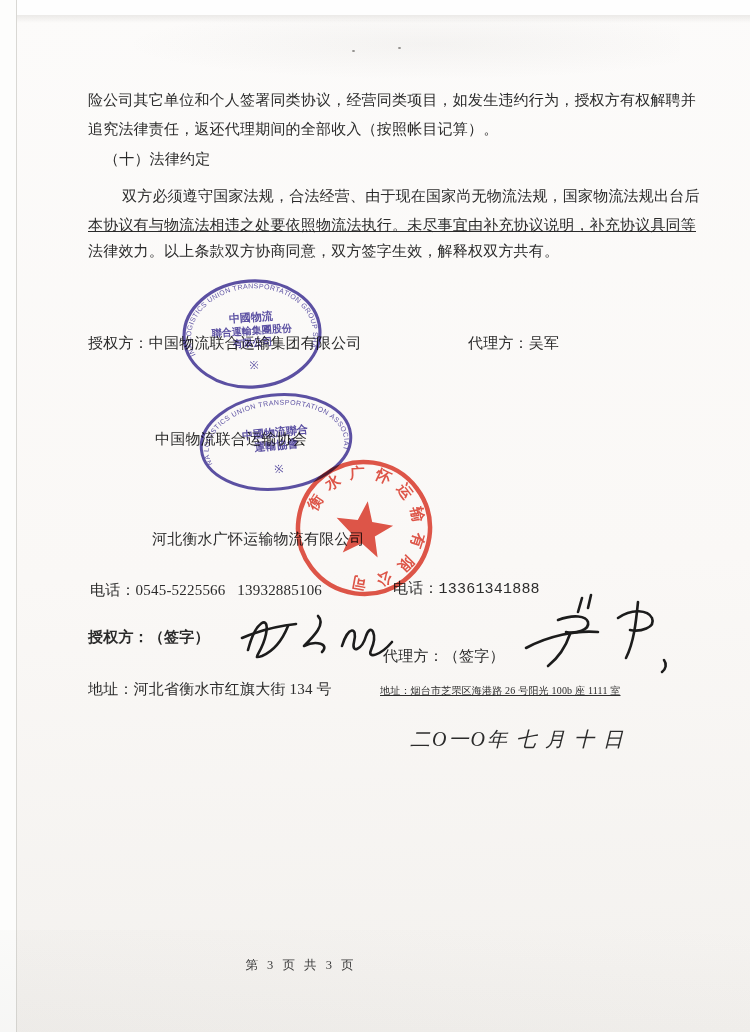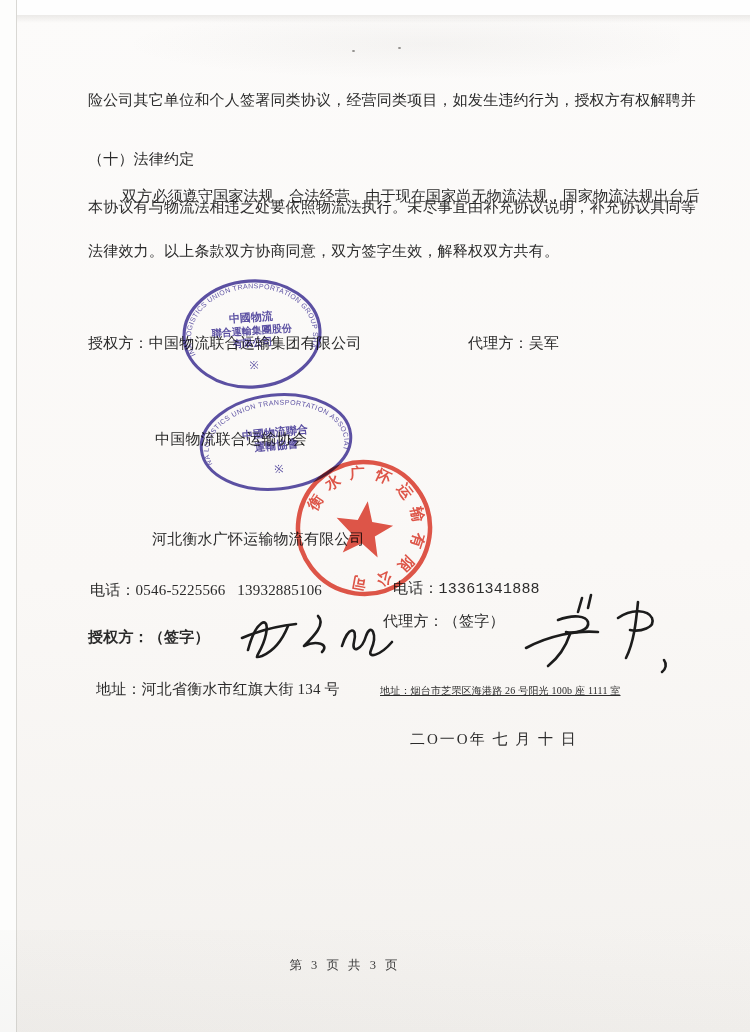--- a/index.html
+++ b/index.html
@@ -16,58 +16,59 @@
     border-right:1px solid rgba(150,145,138,.35);}
   .crease1{position:absolute;left:120px;top:20px;width:560px;height:60px;pointer-events:none;
     background:radial-gradient(ellipse at 55% 40%,rgba(120,115,108,.06),rgba(120,115,108,0) 70%);}
   .crease2{position:absolute;left:0px;top:930px;width:750px;height:102px;pointer-events:none;
     background:linear-gradient(185deg,rgba(120,115,108,0),rgba(120,115,108,.05));}
   .speck{position:absolute;width:3px;height:2px;background:rgba(60,58,55,.55);border-radius:50%;}
 
   .tline{position:absolute;font-size:15px;line-height:20px;white-space:pre;letter-spacing:.2px;}
   .small{font-size:10px;text-decoration:underline;}
   .footer{position:absolute;left:0;top:957px;width:602px;text-align:center;
-    font-size:12.5px;letter-spacing:3px;color:#3a3a3a;padding-left:44px;}
-  .date{font-size:15px;letter-spacing:2px;}
+    font-size:12.5px;letter-spacing:3px;color:#3a3a3a;}
+  .date{font-size:20px;letter-spacing:2px;font-style:italic;}
 
   .stamp{position:absolute;mix-blend-mode:multiply;}
   .stamp svg{display:block;}
   .sig{position:absolute;}
 </style>
 </head>
 <body>
 
 <div class="scan">
 
   <div class="top-band"></div>
   <div class="top-shadow"></div>
   <div class="left-band"></div>
   <div class="crease1"></div>
   <div class="crease2"></div>
   <div class="speck" style="left:352px;top:50px;"></div>
   <div class="speck" style="left:398px;top:47px;"></div>
 
   <div class="tline" style="left:88px;top:90px;">险公司其它单位和个人签署同类协议，经营同类项目，如发生违约行为，授权方有权解聘并</div>
-  <div class="tline" style="left:88px;top:149px;">（十）法律约定</div>
+  <div class="tline" style="left:88px;top:119px;">追究法律责任，返还代理期间的全部收入（按照帐目记算）。</div>
+  <div class="tline" style="left:104px;top:149px;">（十）法律约定</div>
   <div class="tline" style="left:122px;top:186px;">双方必须遵守国家法规，合法经营、由于现在国家尚无物流法规，国家物流法规出台后</div>
-  <div class="tline" style="left:88px;top:197px;">本协议有与物流法相违之处要依照物流法执行。未尽事宜由补充协议说明，补充协议具同等</div>
+  <div class="tline" style="left:88px;top:215px;text-decoration:underline;">本协议有与物流法相违之处要依照物流法执行。未尽事宜由补充协议说明，补充协议具同等</div>
   <div class="tline" style="left:88px;top:241px;">法律效力。以上条款双方协商同意，双方签字生效，解释权双方共有。</div>
 
   <div class="tline" style="left:88px;top:333px;">授权方：中国物流联合运输集团有限公司</div>
   <div class="tline" style="left:468px;top:333px;text-align:center;">代理方：吴军</div>
   <div class="tline" style="left:155px;top:431px;font-family:Liberation Mono, monospace;">中国物流联合运输协会</div>
   <div class="tline" style="left:152px;top:529px;">河北衡水广怀运输物流有限公司</div>
 
-  <div class="tline" style="left:90px;top:580px;">电话：0546-5225566   13932885106</div>
+  <div class="tline" style="left:90px;top:580px;">电话：0545-5225566   13932885106</div>
   <div class="tline" style="left:393px;top:580px;font-family:Liberation Mono, monospace;">电话：13361341888</div>
 
   <div class="tline" style="left:88px;top:627px;font-weight:bold;">授权方：（签字）</div>
-  <div class="tline" style="left:383px;top:611px;text-align:right;">代理方：（签字）</div>
+  <div class="tline" style="left:383px;top:646px;text-align:right;">代理方：（签字）</div>
 
-  <div class="tline" style="left:88px;top:679px;margin-left:8px;">地址：河北省衡水市红旗大街 134 号</div>
+  <div class="tline" style="left:88px;top:679px;">地址：河北省衡水市红旗大街 134 号</div>
   <div class="tline small" style="left:380px;top:681px;">地址：烟台市芝罘区海港路 26 号阳光 100b 座 1111 室</div>
 
   <div class="tline date" style="left:410px;top:729px;">二O一O年 七 月 十 日</div>
   <div class="footer">第 3 页 共 3 页</div>
 
   <div class="stamp" style="left:179px;top:277px;transform:rotate(-4deg);opacity:.9;">
     <svg width="146" height="114" viewBox="0 0 146 114">
       <ellipse cx="73" cy="57" rx="68" ry="53" fill="none" stroke="#4b3f9e" stroke-width="3.2"></ellipse>
       <path id="s1arc" d="M 15,73 A 61,47 0 1 1 131,73" fill="none"></path>
       <text font-size="7" fill="#4b3f9e" letter-spacing="0.4" font-family="Liberation Sans, sans-serif">

